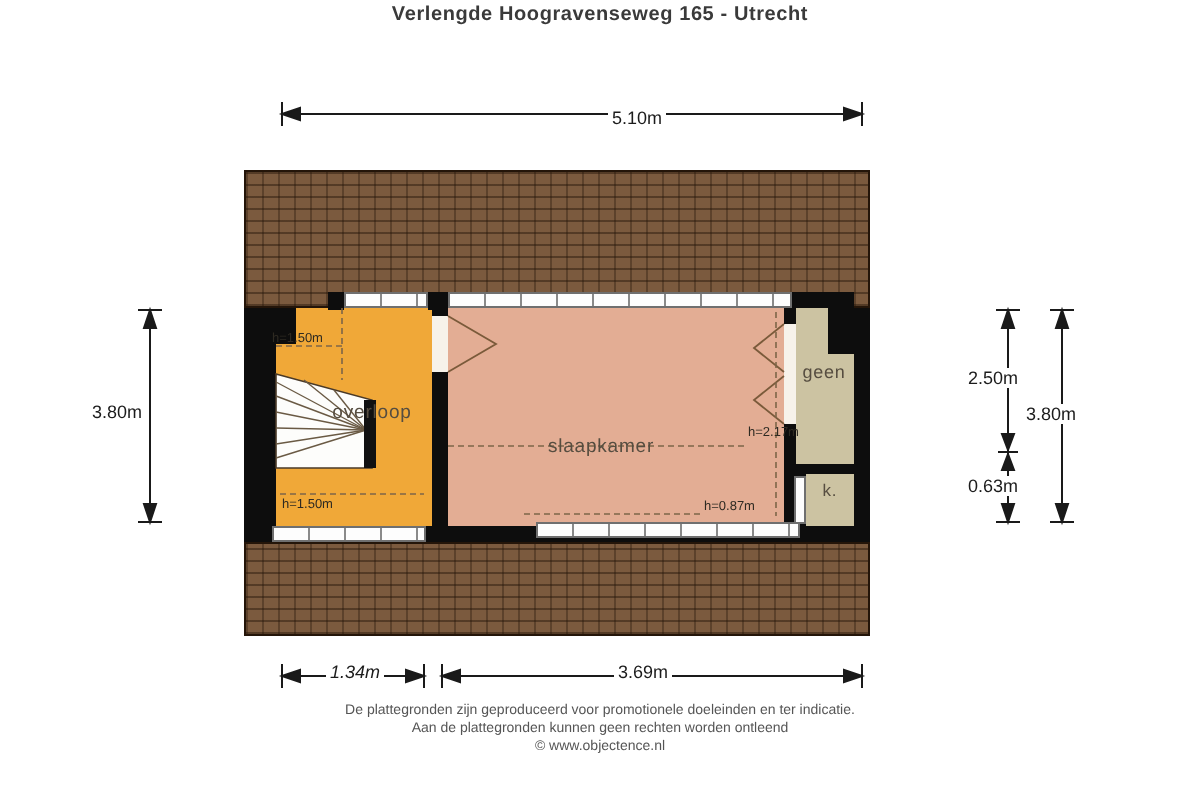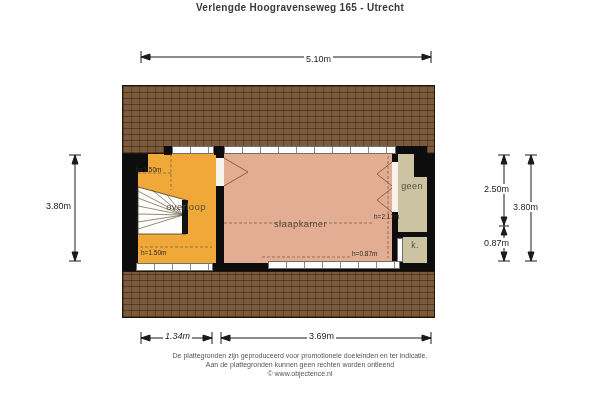--- a/index.html
+++ b/index.html
@@ -138,21 +138,21 @@
   <div class="abs roomlabel" style="left:404px;top:240px;width:22px;font-size:8.5px;z-index:25;">k.</div>
 
   <div class="abs hnote" style="left:136px;top:166px;z-index:25;">h=1.50m</div>
   <div class="abs hnote" style="left:141px;top:249px;z-index:25;">h=1.50m</div>
   <div class="abs hnote" style="left:374px;top:213px;z-index:25;">h=2.17m</div>
   <div class="abs hnote" style="left:352px;top:250px;z-index:25;">h=0.87m</div>
 
   <div class="abs dim" style="left:264px;top:54px;margin-left:40px;">5.10m</div>
   <div class="abs dim" style="left:44px;top:201px;">3.80m</div>
   <div class="abs dim" style="left:482px;top:184px;">2.50m</div>
-  <div class="abs dim" style="left:482px;top:238px;">0.87m</div>
+  <div class="abs dim" style="left:482px;top:238px;">0.63m</div>
   <div class="abs dim" style="left:511px;top:202px;">3.80m</div>
   <div class="abs dim" style="left:163px;top:331px;font-style:italic;">1.34m</div>
   <div class="abs dim" style="left:307px;top:331px;">3.69m</div>
 
   <div class="abs footer" style="top:352px;">De plattegronden zijn geproduceerd voor promotionele doeleinden en ter indicatie.</div>
   <div class="abs footer" style="top:361px;">Aan de plattegronden kunnen geen rechten worden ontleend</div>
   <div class="abs footer" style="top:370px;">© www.objectence.nl</div>
 
 </div>
 

